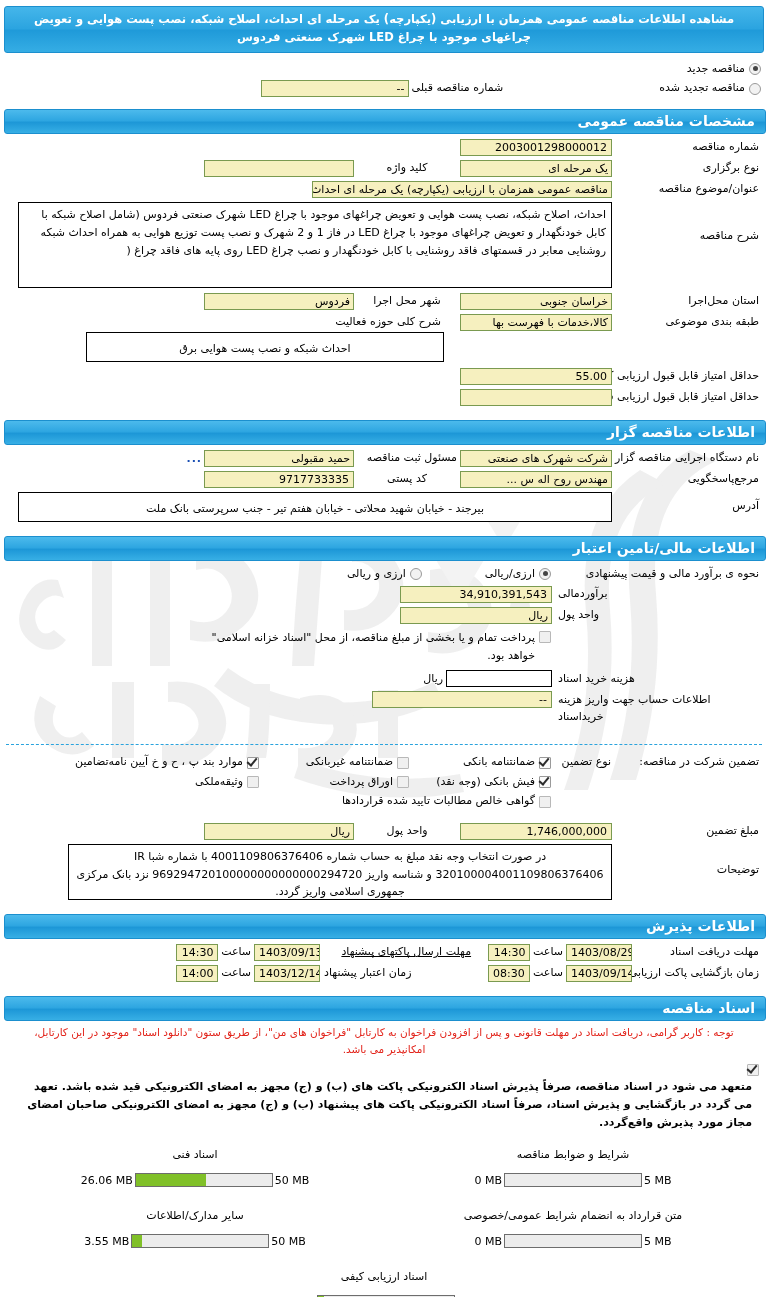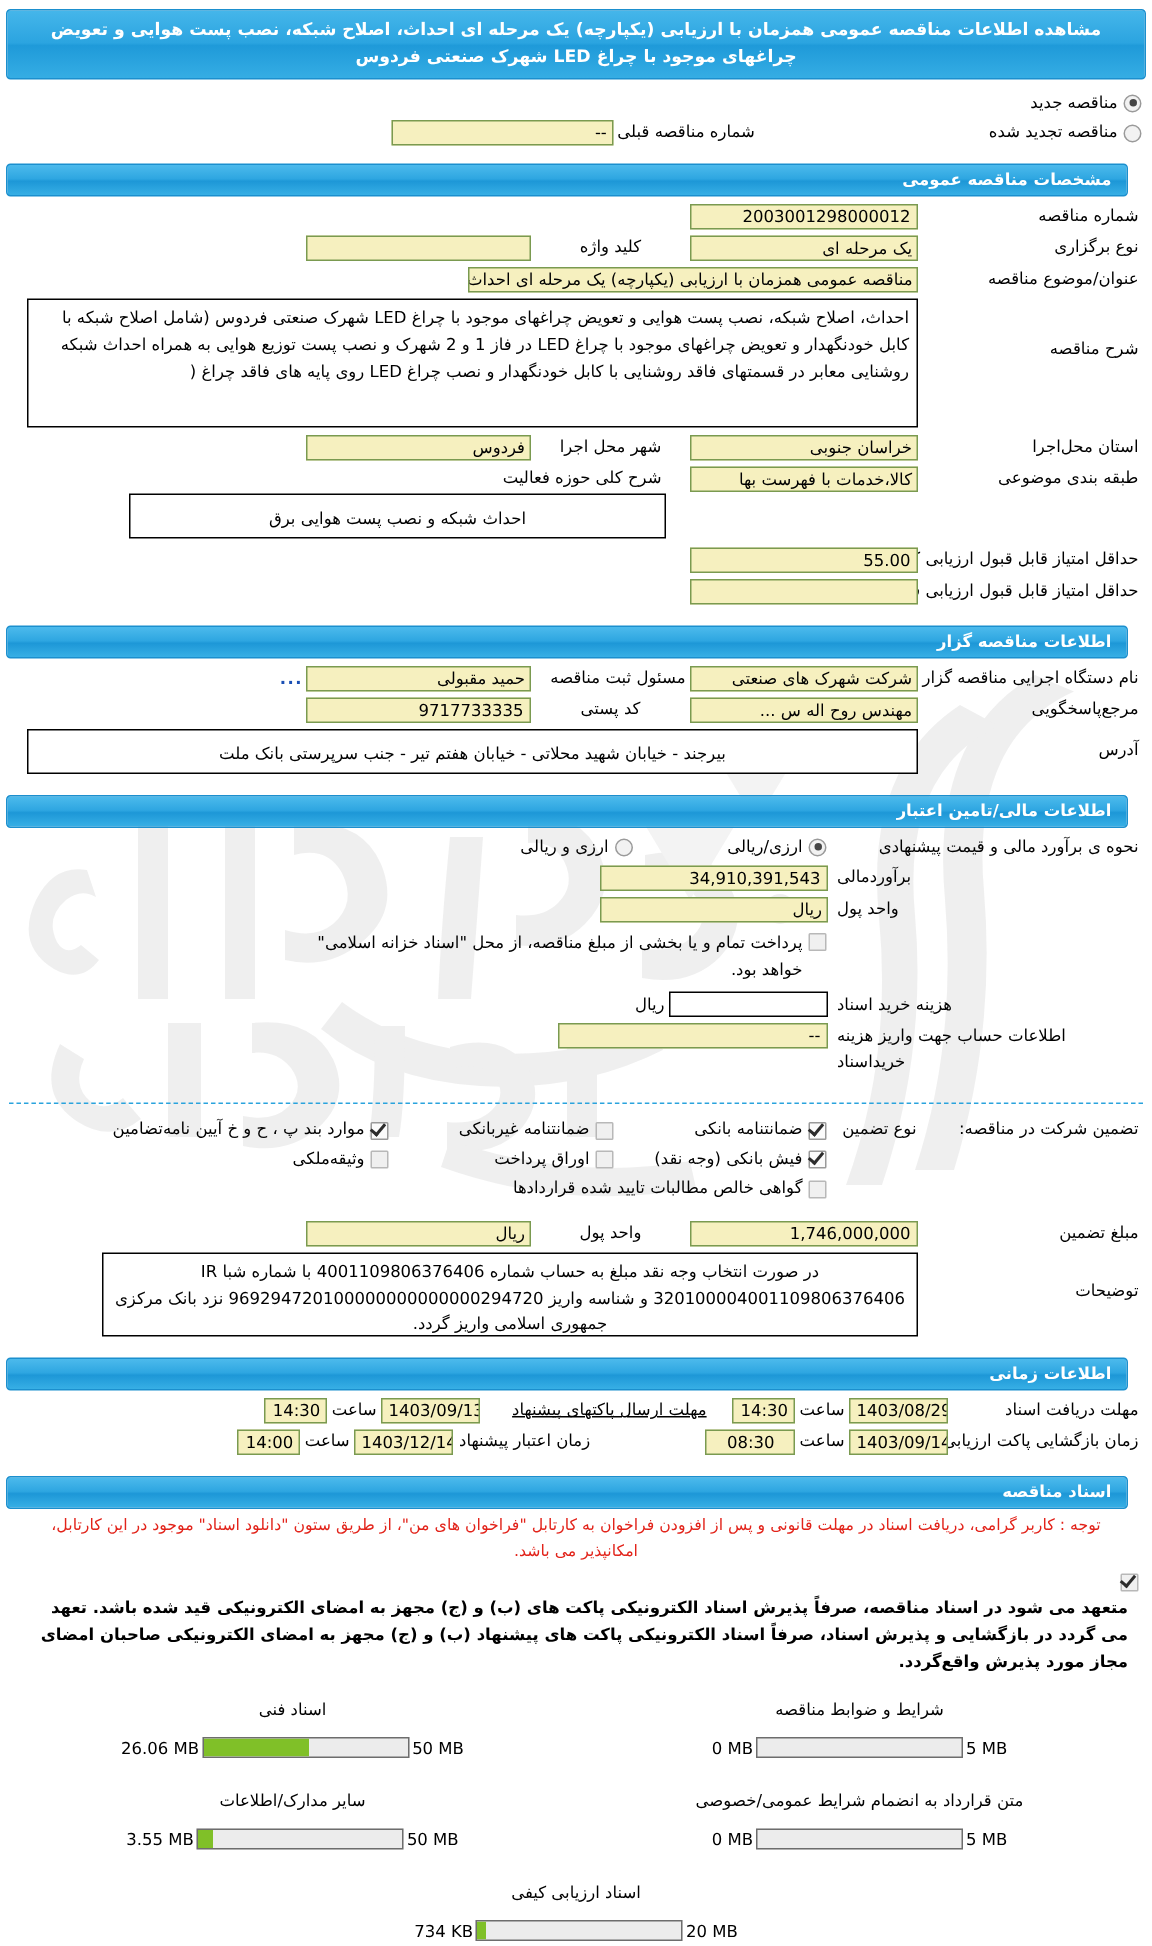--- a/index.html
+++ b/index.html
@@ -41,27 +41,27 @@
     color: #ffffff;
     font-weight: bold;
     font-size: 11.5px;
     text-align: center;
     padding: 4px 10px 5px 10px;
     line-height: 1.55;
   }
 
   
   .sec-head {
-    margin: 4px 16px 0 4px;
+    margin: 4px 2px 0 4px;
     background: linear-gradient(to bottom,#4cbaec 0%,#2ea6e1 46%,#1d97d7 54%,#37afe5 100%);
     border: 1px solid #1b8fce;
     border-radius: 3px;
     color: #ffffff;
     font-weight: bold;
-    font-size: 11px;
+    font-size: 14px;
     padding: 3px 10px 4px 10px;
     text-align: right;
   }
 
   .sec-body { padding: 5px 6px 6px 6px; }
 
   
   .row { display: flex; align-items: center; margin-bottom: 4px; }
   .row.top { align-items: flex-start; }
   .lbl {
@@ -401,39 +401,39 @@
       <span class="lbl" style="width:106px;text-align:center;">واحد پول</span>
       <span class="fld" style="width:150px;">ریال</span>
     </div>
 
     <div class="row top" style="justify-content:flex-start;margin-top:4px;">
       <span class="lbl" style="width:150px;text-align:right;padding-top:18px;">توضیحات</span>
       <div class="boxarea" style="width:544px;height:56px;line-height:1.6;">در صورت انتخاب وجه نقد مبلغ به حساب شماره 4001109806376406 با شماره شبا IR 320100004001109806376406 و شناسه واریز 969294720100000000000000294720 نزد بانک مرکزی جمهوری اسلامی واریز گردد.</div>
     </div>
   </div>
 
-  <div class="sec-head">اطلاعات زمانی</div>
+  <div class="sec-head">اطلاعات پذیرش</div>
   <div class="sec-body" style="padding-top:5px;">
     <div class="row" style="justify-content:flex-start;">
       <span class="lbl" style="width:130px;text-align:right;">مهلت دریافت اسناد</span>
       <span class="fld num" style="width:66px;text-align:center;">1403/08/29</span>
       <span class="lbl" style="padding:0 3px;">ساعت</span>
       <span class="fld num" style="width:42px;text-align:center;">14:30</span>
 
       <span class="lbl" style="width:154px;text-align:right;padding-left:4px;margin-right:14px;text-decoration:underline;">مهلت ارسال پاکتهای پیشنهاد</span>
       <span class="fld num" style="width:66px;text-align:center;">1403/09/13</span>
       <span class="lbl" style="padding:0 3px;">ساعت</span>
       <span class="fld num" style="width:42px;text-align:center;">14:30</span>
     </div>
 
     <div class="row" style="justify-content:flex-start;">
       <span class="lbl" style="width:130px;text-align:right;">زمان بازگشایی پاکت ارزیابی‌کیفی</span>
       <span class="fld num" style="width:66px;text-align:center;">1403/09/14</span>
       <span class="lbl" style="padding:0 3px;">ساعت</span>
-      <span class="fld num" style="width:60px;text-align:center;">08:30</span>
+      <span class="fld num" style="width:42px;text-align:left;">08:30</span>
 
       <span class="lbl" style="width:154px;text-align:left;padding-left:4px;margin-right:14px;">زمان اعتبار پیشنهاد</span>
       <span class="fld num" style="width:66px;text-align:center;">1403/12/14</span>
       <span class="lbl" style="padding:0 3px;">ساعت</span>
       <span class="fld num" style="width:42px;text-align:center;">14:00</span>
     </div>
   </div>
 
   <div class="sec-head">اسناد مناقصه</div>
 

